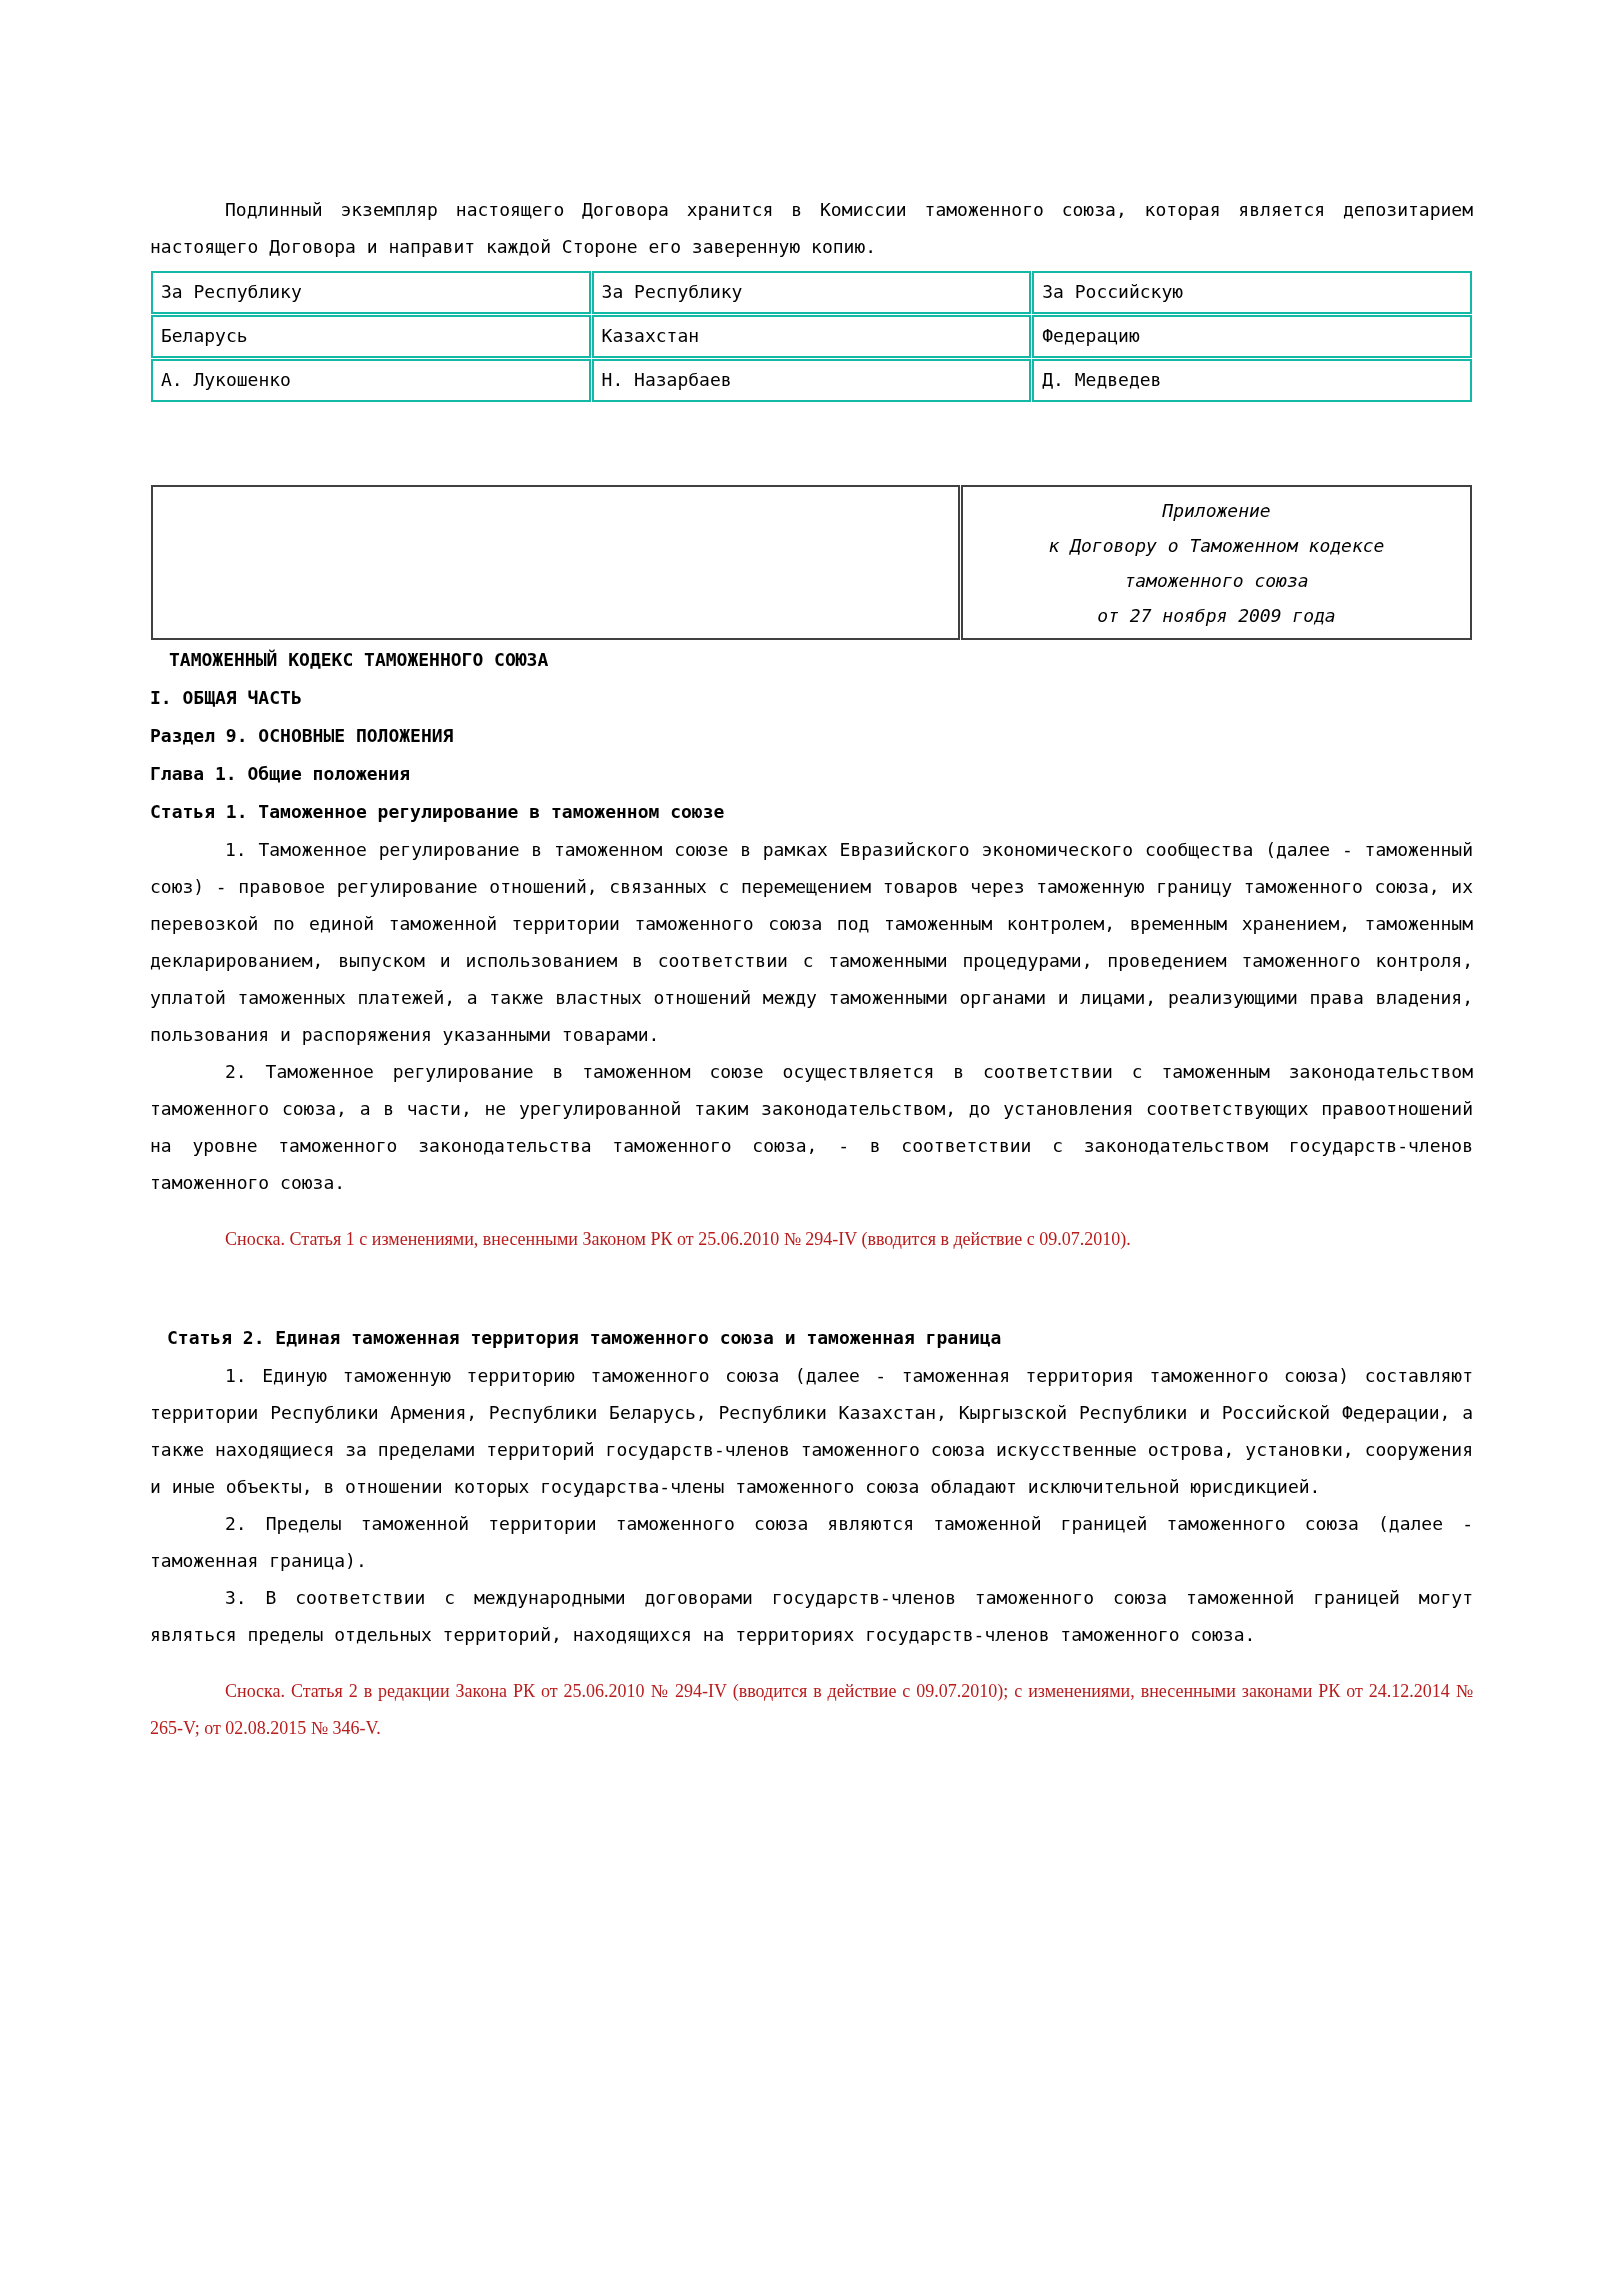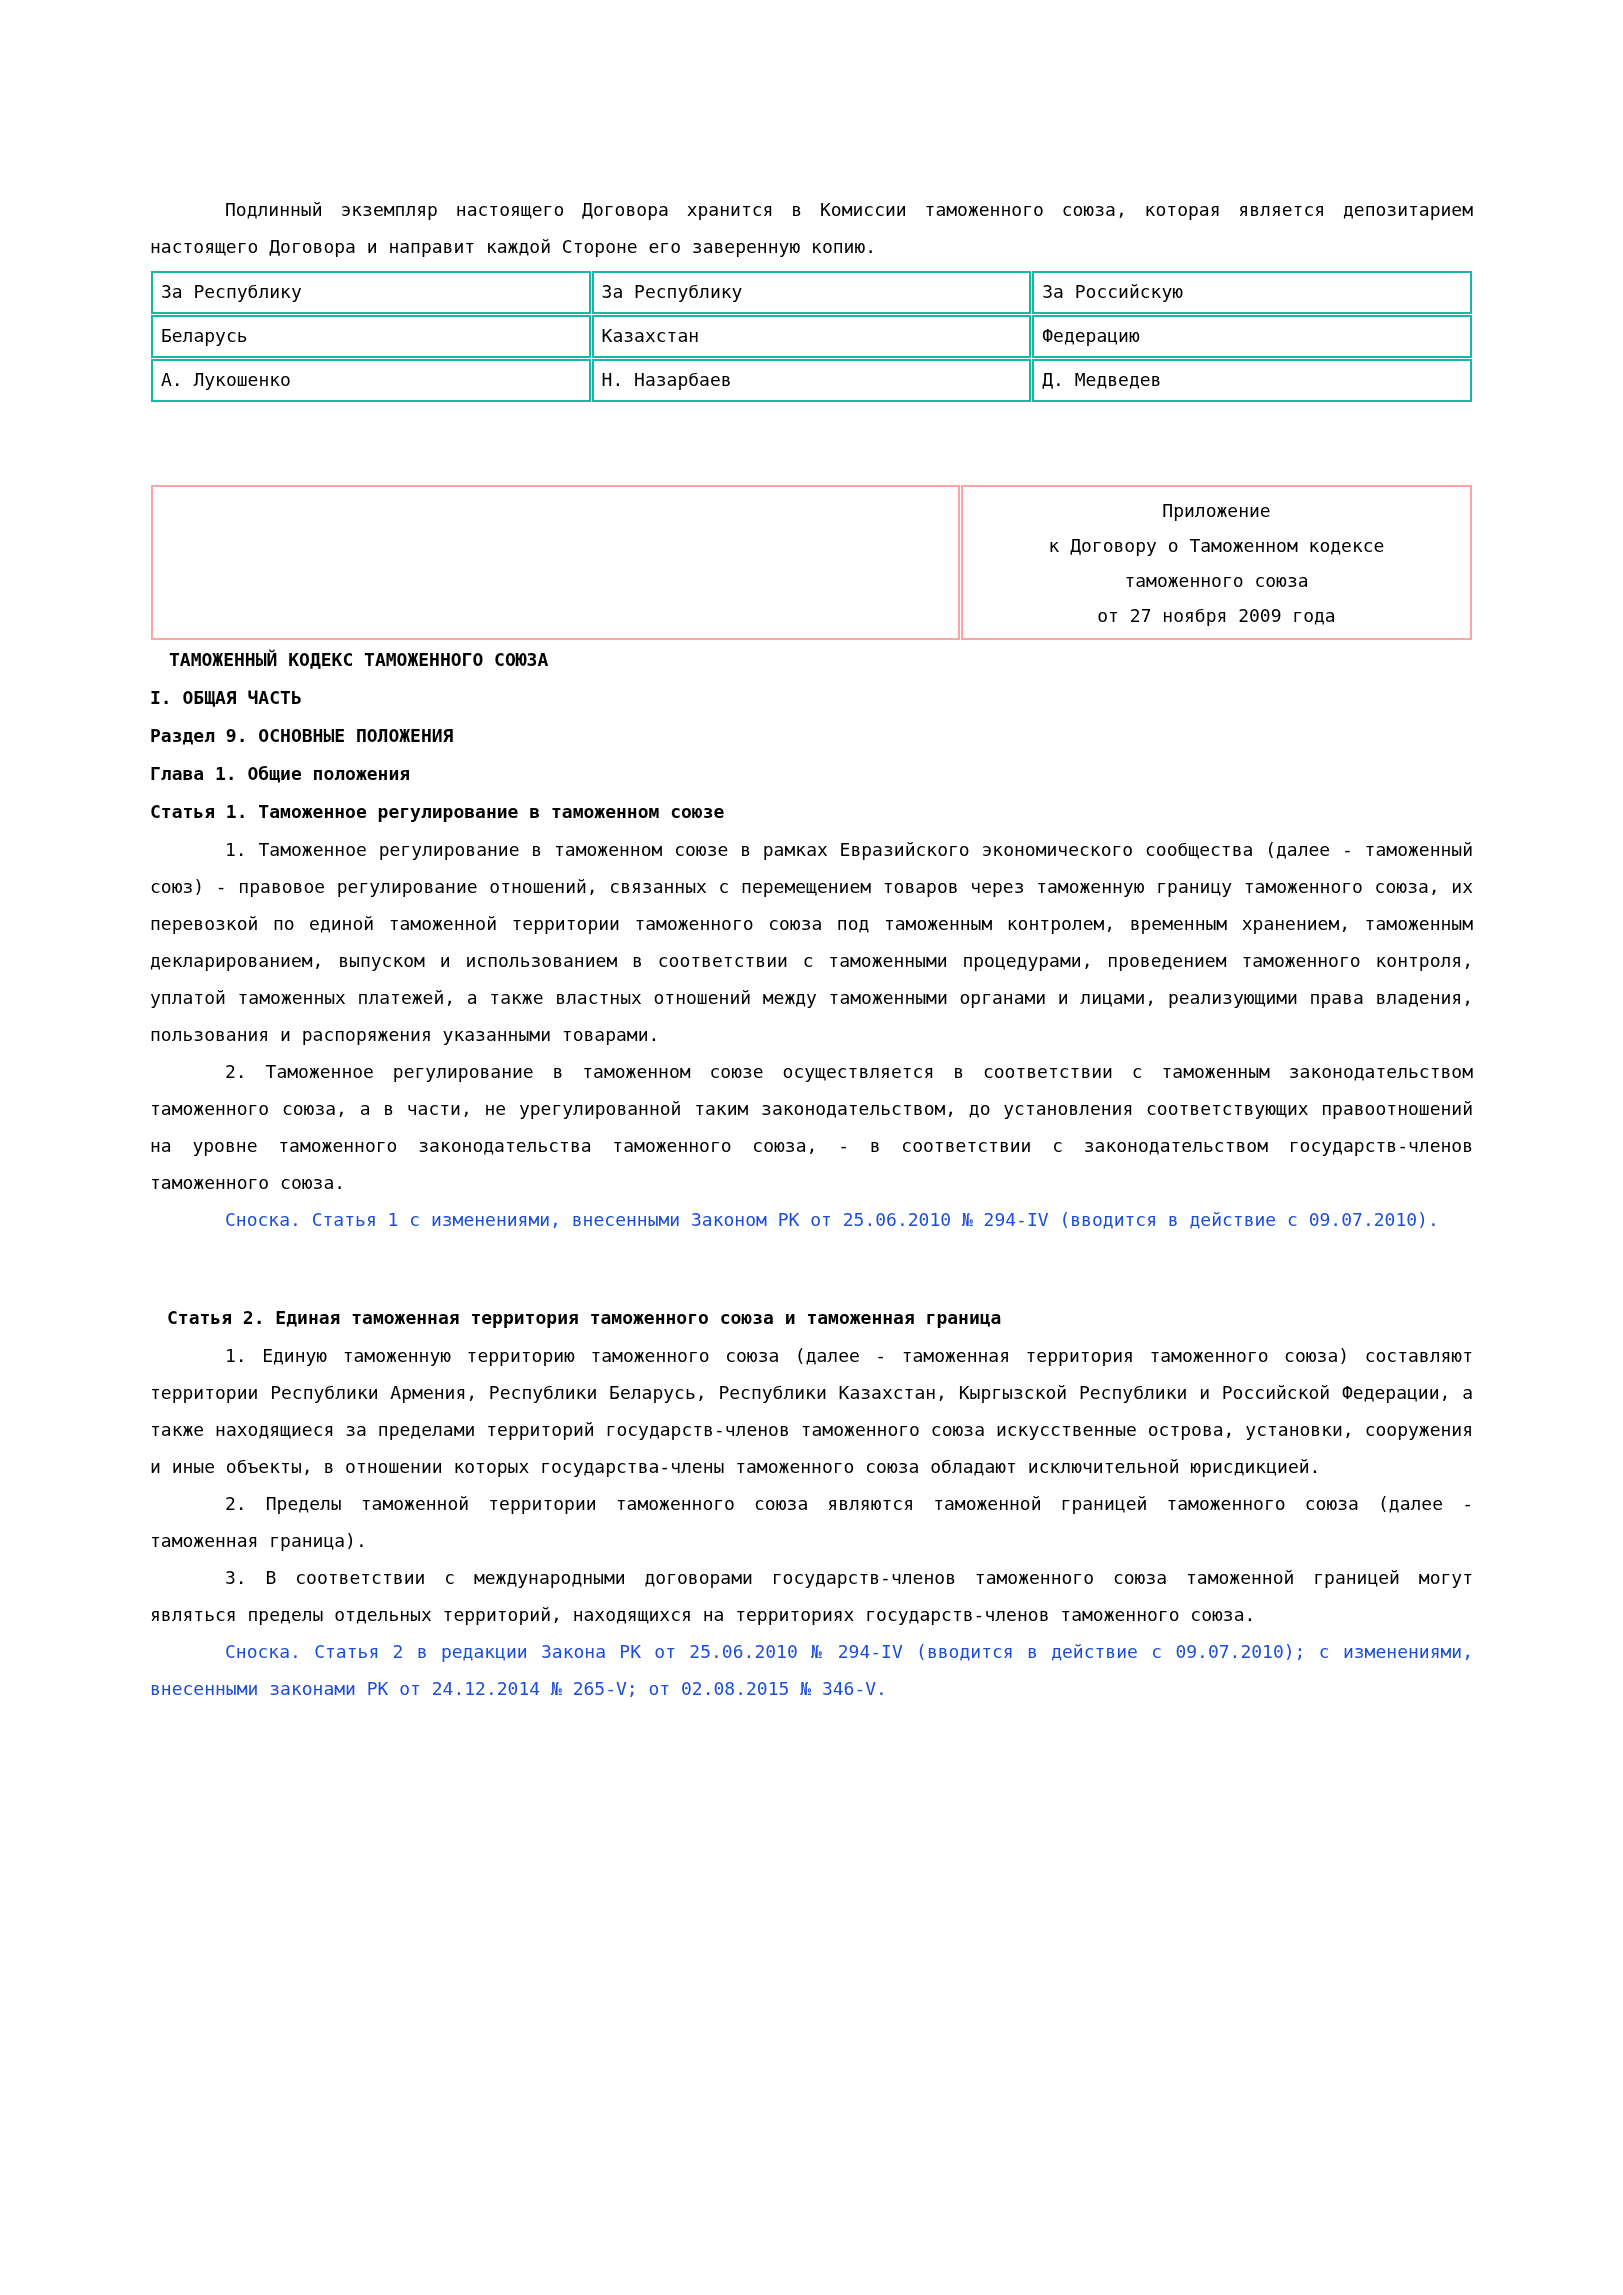--- a/index.html
+++ b/index.html
@@ -41,44 +41,46 @@
 
   
   .annex-table {
     width: 100%;
     table-layout: fixed;
     border-collapse: separate;
     border-spacing: 1.3px;
     margin-top: 81px;
   }
   .annex-table td {
-    border: 2px solid #fca5a5;
+    border: 2px solid #404040;
     vertical-align: top;
     padding: 5.2px 6.5px;
     line-height: 35px;
+    font-style: italic;
   }
   .annex-left  { width: 60%; }
   .annex-right { text-align: center; }
 
   .toc {
     margin-top: 3.9px;
     text-indent: 75px;
     line-height: 38px;
   }
   .h {
     font-weight: bold;
     line-height: 38px;
     white-space: nowrap;
   }
   .h-title { padding-left: 19px; }
   .h-art2  { margin-top: 61px; padding-left: 17px; }
 
   .fn {
-    color: #1d4ed8;
-    margin-top: 0;
+    color: #b91c1c;
+    margin-top: 20px;
+    font-family: Liberation Serif, serif;
   }
 </style>
 </head>
 <body>
 
 <div class="page">
 
   <p class="j ind">Подлинный экземпляр настоящего Договора хранится в Комиссии таможенного союза, которая является депозитарием настоящего Договора и направит каждой Стороне его заверенную копию.</p>
 
   <table class="sig-table">

